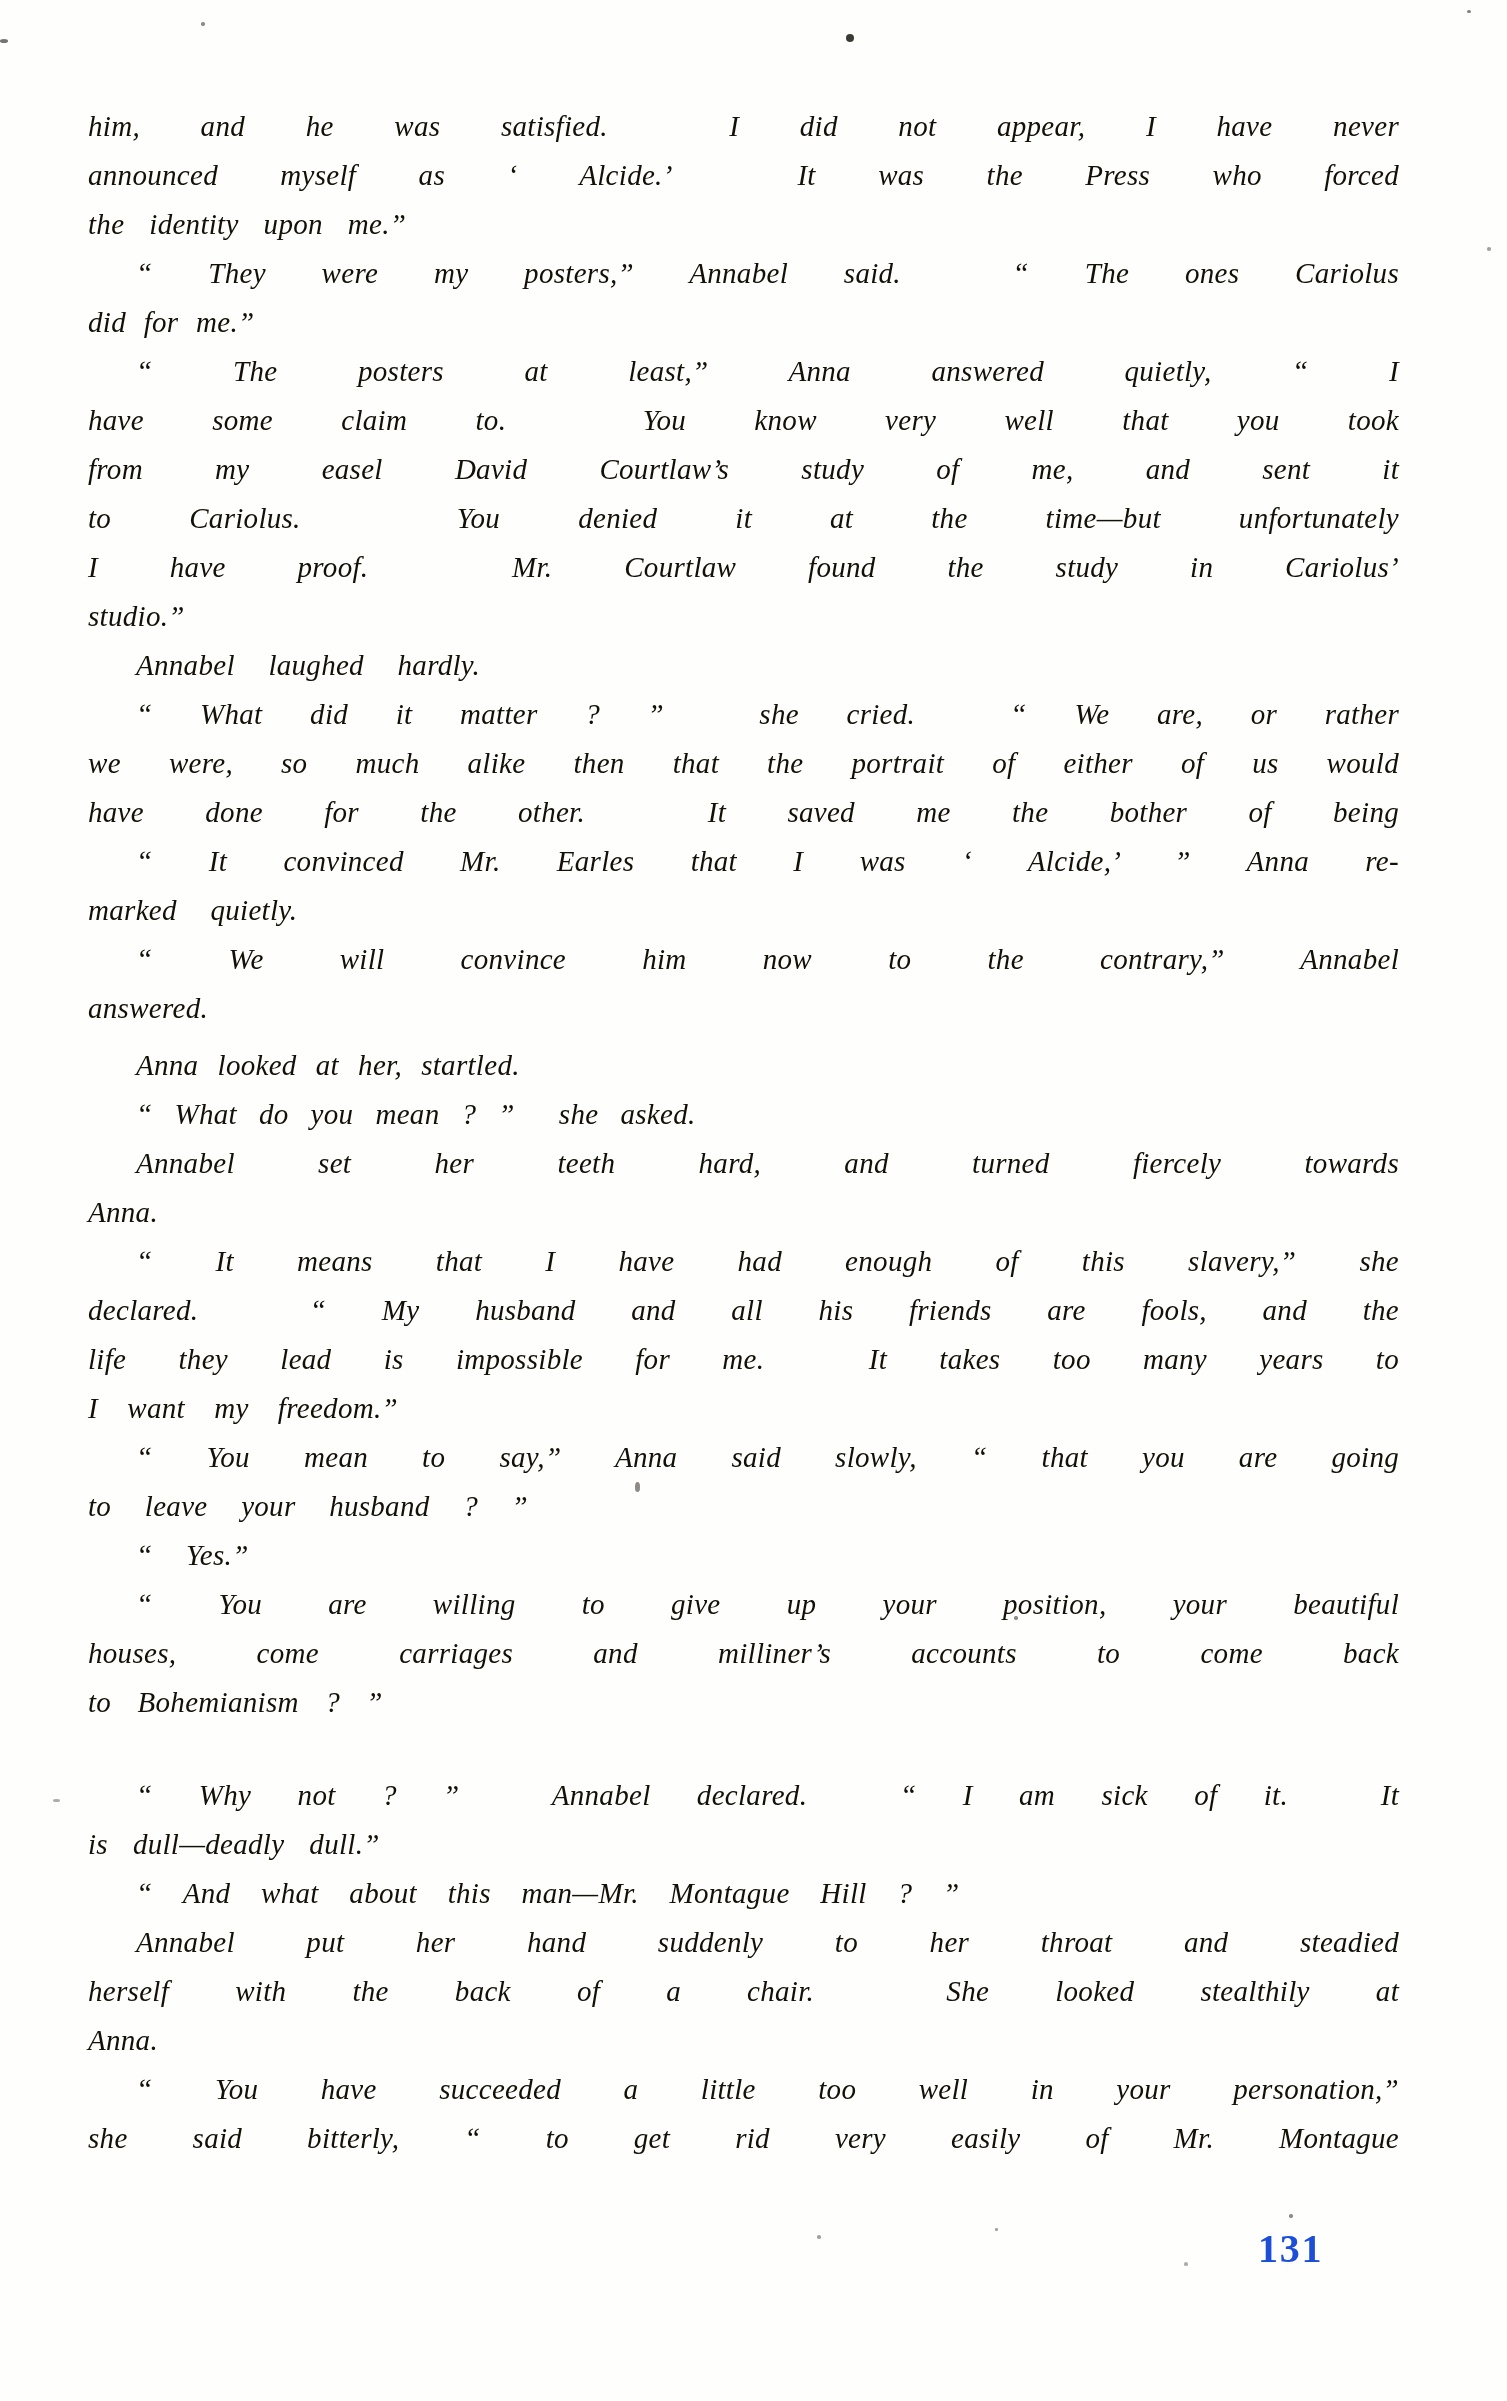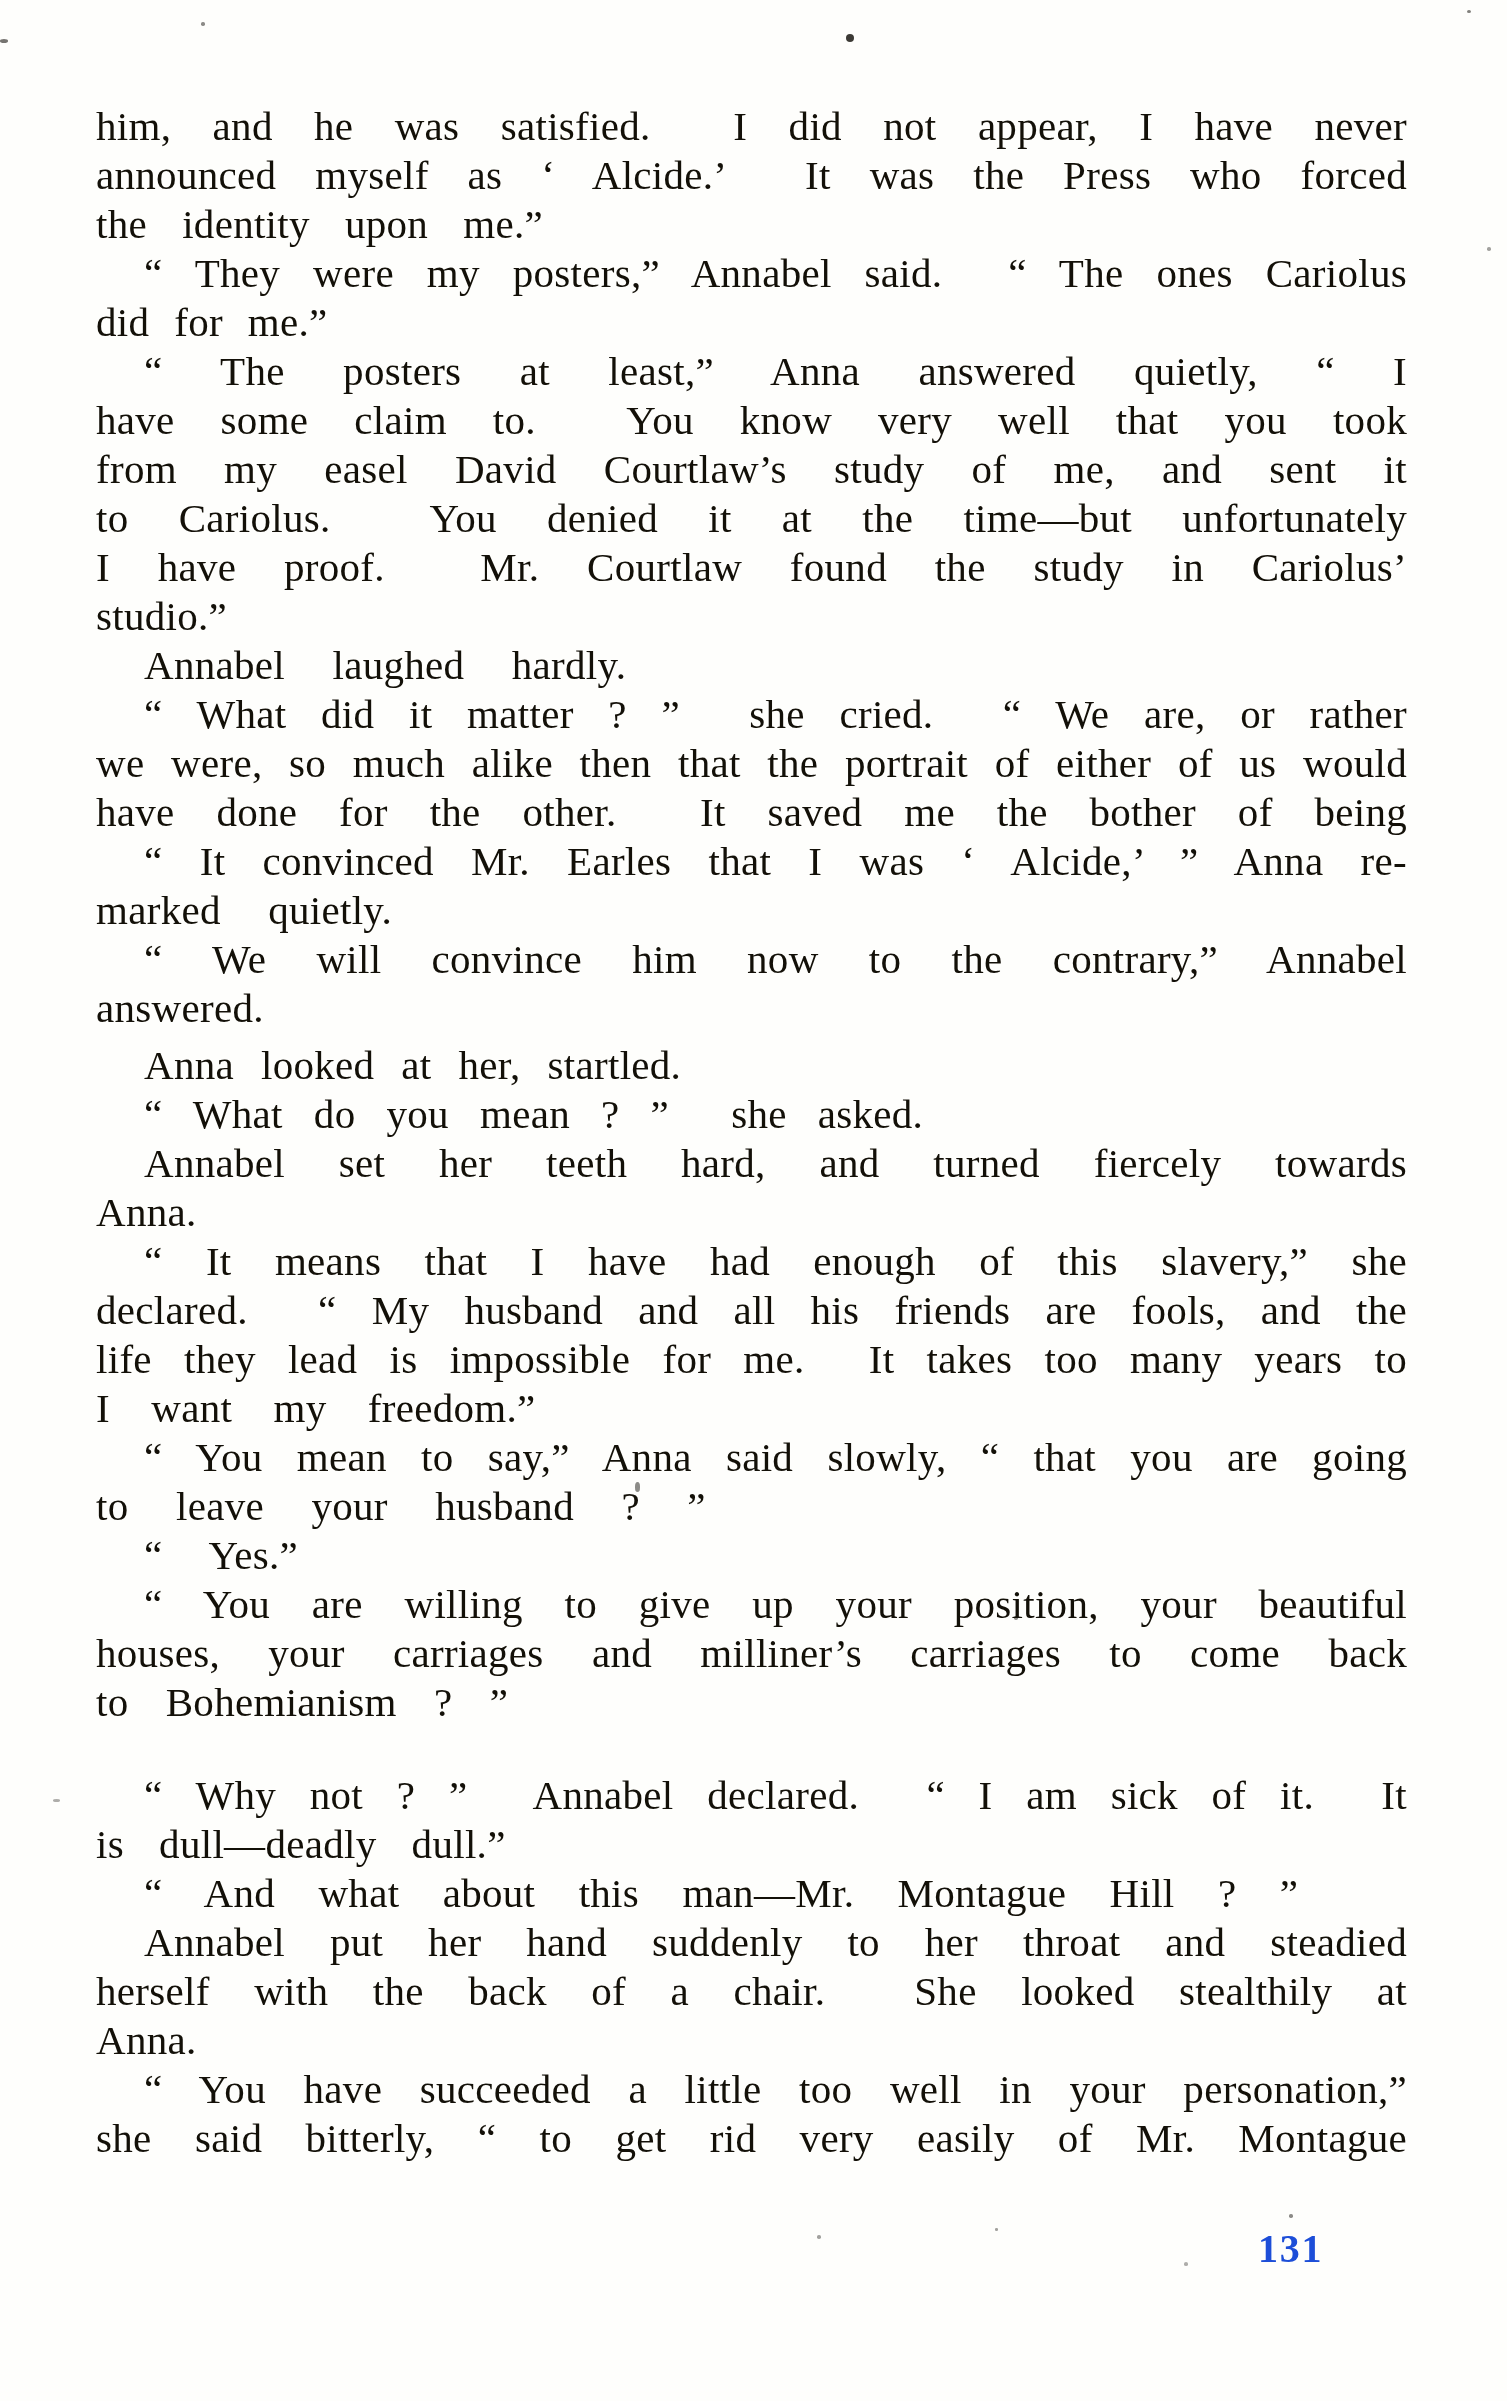--- a/index.html
+++ b/index.html
@@ -7,26 +7,27 @@
     position: relative;
     width: 1507px;
     height: 2401px;
     background: #fefefc;
     font-family: "Liberation Serif", serif;
     color: #131008;
     overflow: hidden;
   }
   .text-block {
     position: absolute;
-    left: 96px;
+    left: 88px;
     top: 102px;
     width: 1311px;
-    font-size: 41px;
+    font-size: 29px;
     line-height: 49px;
     letter-spacing: 0.3px;
+    font-style: italic;
   }
   .line {
     min-height: 49px;
     text-align: left;
   }
   .line.j {
     text-align: justify;
     text-align-last: justify;
   }
   .page-number {
@@ -73,21 +74,21 @@
       <div class="line j" style="padding-left: 48px;">Annabel set her teeth hard, and turned fiercely towards</div>
       <div class="line">Anna.</div>
       <div class="line j" style="padding-left: 48px;">“ It means that I have had enough of this slavery,” she</div>
       <div class="line j">declared.&nbsp; “ My husband and all his friends are fools, and the</div>
       <div class="line j">life they lead is impossible for me.&nbsp; It takes too many years to</div>
       <div class="line" style="word-spacing: 0.75em;">I want my freedom.”</div>
       <div class="line j" style="padding-left: 48px;">“ You mean to say,” Anna said slowly, “ that you are going</div>
       <div class="line" style="word-spacing: 0.9em;">to leave your husband ? ”</div>
       <div class="line" style="padding-left: 48px; word-spacing: 0.9em;">“ Yes.”</div>
       <div class="line j" style="padding-left: 48px;">“ You are willing to give up your position, your beautiful</div>
-      <div class="line j">houses, your carriages and milliner’s carriages to come back</div>
+      <div class="line j">houses, come carriages and milliner’s accounts to come back</div>
       <div class="line" style="word-spacing: 0.65em;">to Bohemianism ? ”</div>
       <div class="line j" style="padding-left: 48px; margin-top: 44px;">“ Why not ? ”&nbsp; Annabel declared.&nbsp; “ I am sick of it.&nbsp; It</div>
       <div class="line" style="word-spacing: 0.6em;">is dull—deadly dull.”</div>
       <div class="line" style="padding-left: 48px; word-spacing: 0.8em;">“ And what about this man—Mr. Montague Hill ? ”</div>
       <div class="line j" style="padding-left: 48px;">Annabel put her hand suddenly to her throat and steadied</div>
       <div class="line j">herself with the back of a chair.&nbsp; She looked stealthily at</div>
       <div class="line">Anna.</div>
       <div class="line j" style="padding-left: 48px;">“ You have succeeded a little too well in your personation,”</div>
       <div class="line j">she said bitterly, “ to get rid very easily of Mr. Montague</div>
     </div>

